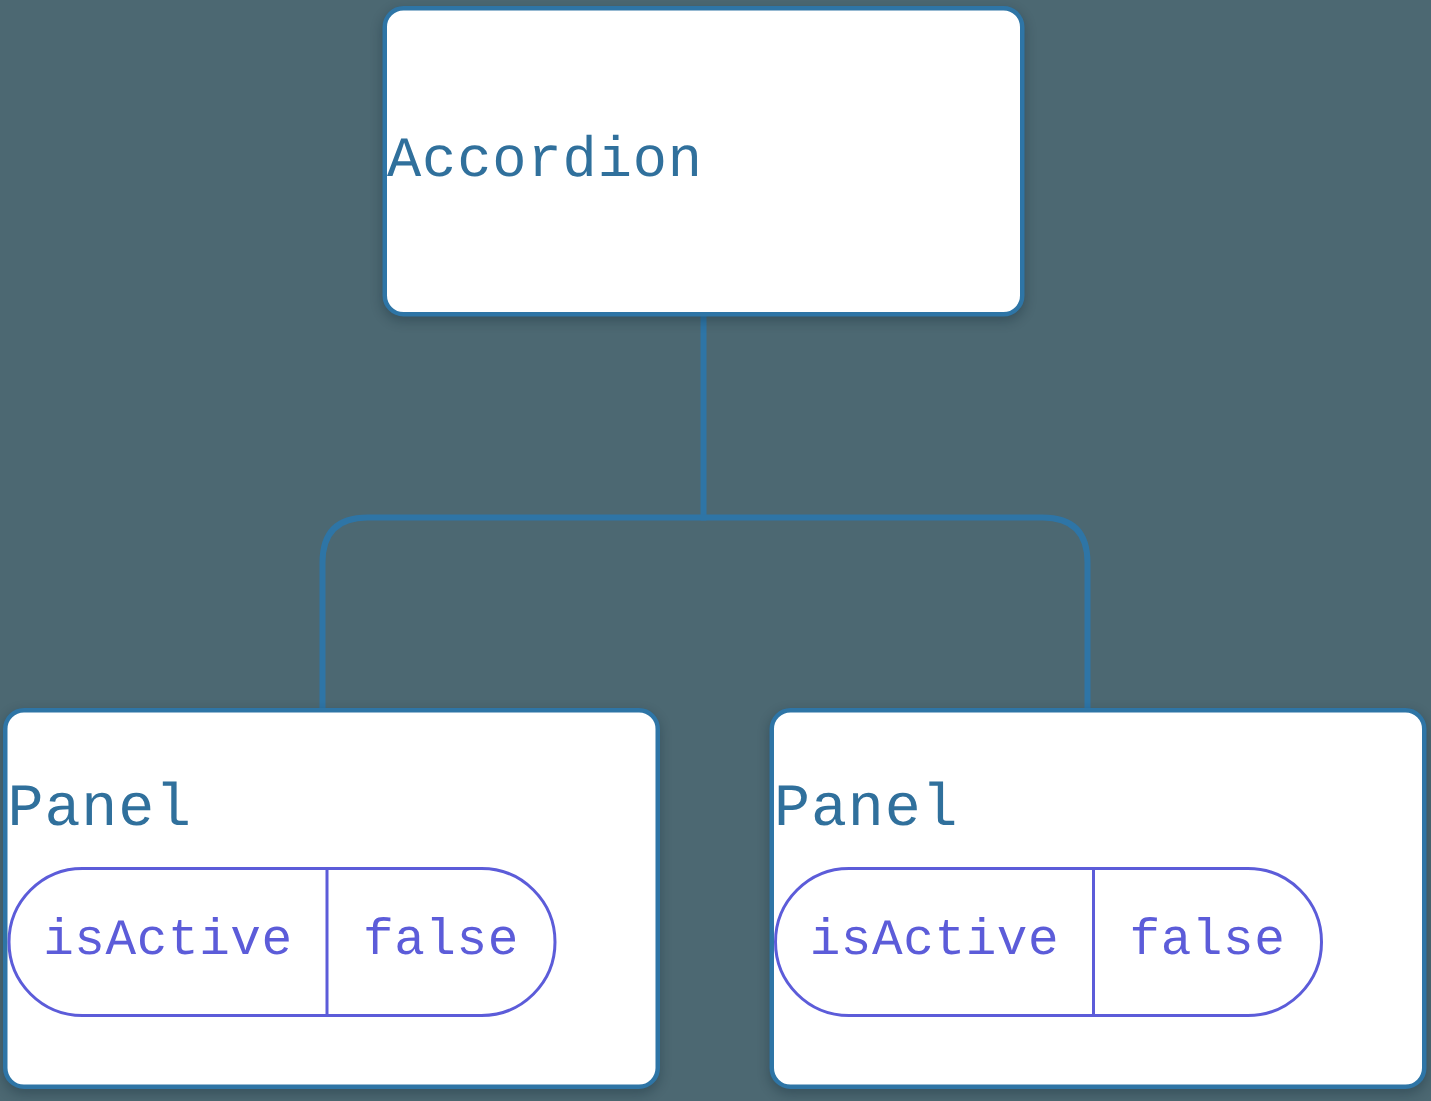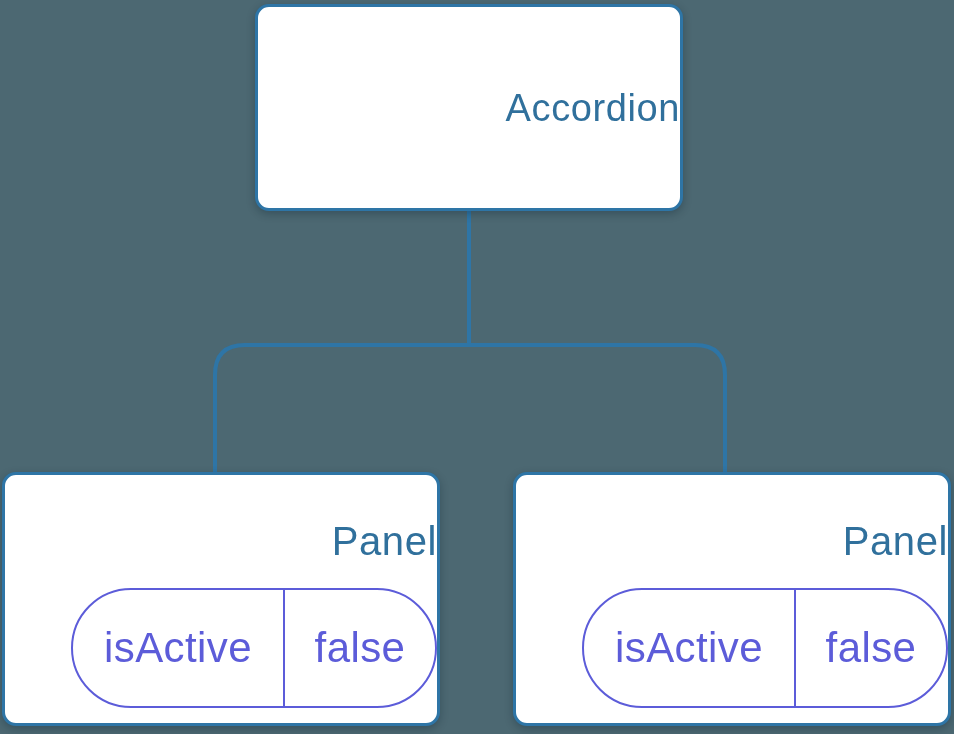--- a/index.html
+++ b/index.html
@@ -12,42 +12,42 @@
   }
   .connectors{position:absolute;left:0;top:0;width:954px;height:734px;}
   .connectors path{fill:none;stroke:var(--line,#2E75A6);stroke-width:4;}
   .node{
     position:absolute;
     background:var(--node-fill,#fff);
     border:3px solid var(--line,#2E75A6);
     border-radius:14px;
     box-sizing:border-box;
     box-shadow:0 3px 8px rgba(10,30,44,.30);
-    display:flex;flex-direction:column;align-items:flex-end;
+    display:flex;flex-direction:column;align-items:flex-start;font-family:Liberation Mono, monospace;
   }
   .node.root{left:255px;top:4px;width:428px;height:207px;justify-content:center;}
   .node.panel{top:472px;width:438px;height:254px;}
   .node.panel.left{left:2px;}
   .node.panel.right{left:513px;}
   .node-label{
     color:var(--node-text,#30709C);
     font-size:40px;line-height:40px;letter-spacing:.6px;font-weight:500;
     white-space:nowrap;
   }
   .node.root .node-label{font-size:38px;}
   .node.panel .node-label{margin-top:46px;}
   .pill{
-    margin-top:27px;
-    width:366px;height:120px;
+    margin-top:17px;
+    width:366px;height:100px;
     border:2px solid var(--prop-accent,#5C5CD9);
     border-radius:60px;
     box-sizing:border-box;
     display:flex;
     color:var(--prop-accent,#5C5CD9);
-    font-size:42px;letter-spacing:.4px;
+    font-size:34px;letter-spacing:.4px;
     background:var(--node-fill,#fff);
   }
   .pill-cell{display:flex;align-items:center;justify-content:center;white-space:nowrap;}
   .pill-cell.name{flex:0 0 58%;}
   .pill-cell.value{flex:1 1 auto;border-left:2px solid var(--prop-accent,#5C5CD9);}
 </style>
 </head>
 <body>
 
 <div class="canvas">

